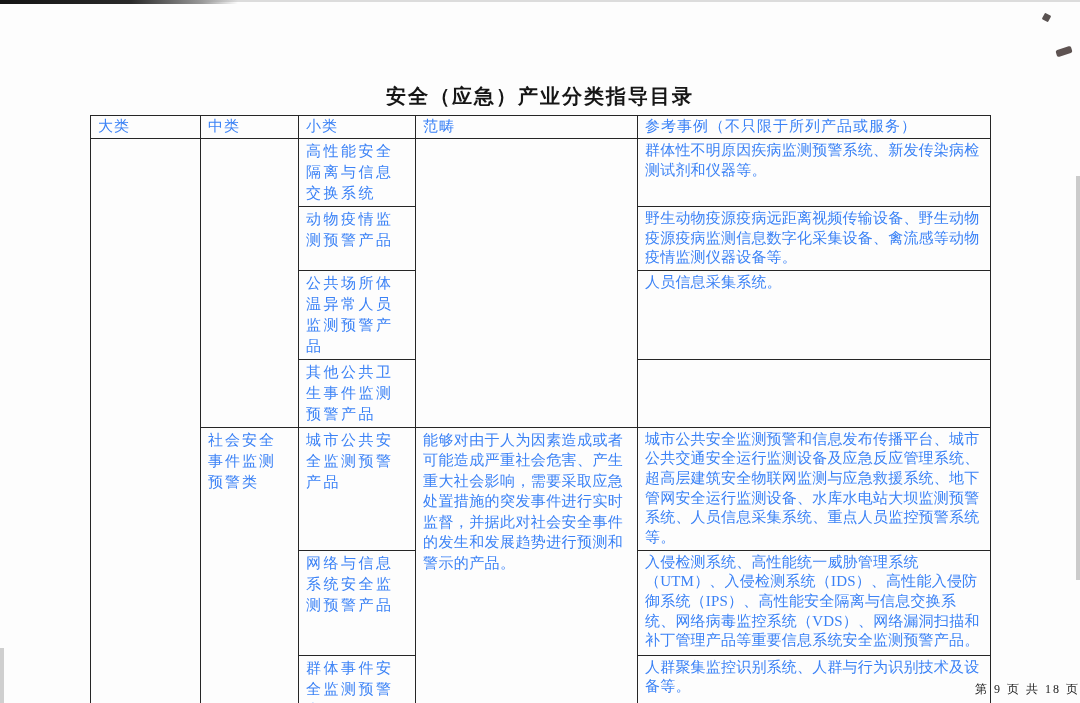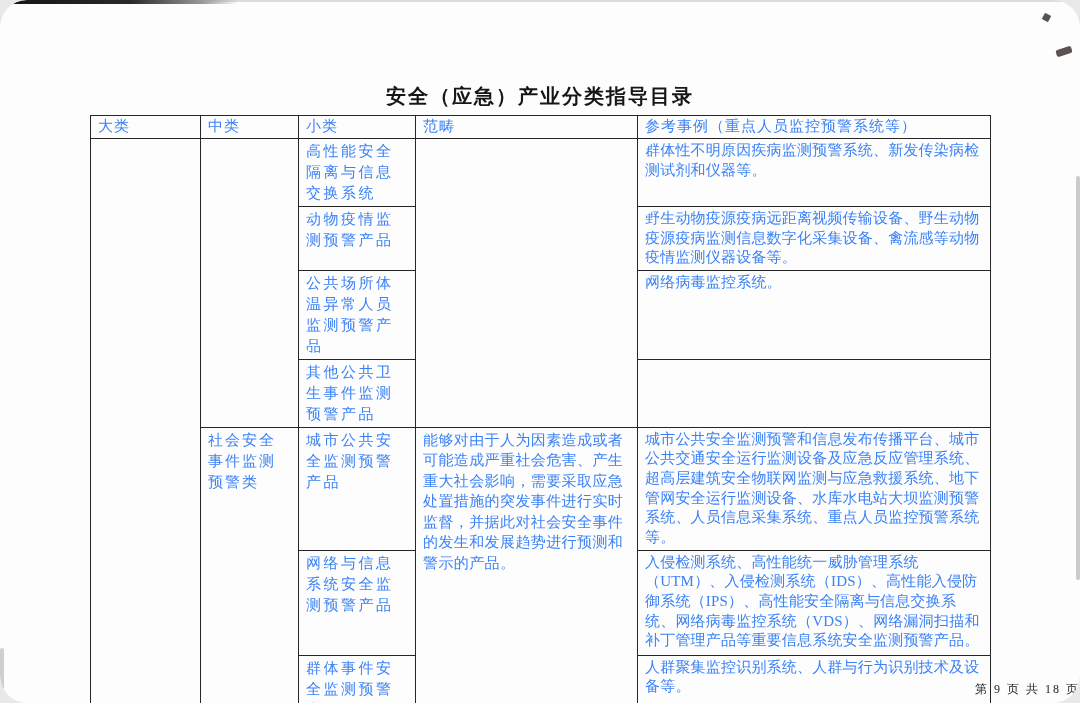--- a/index.html
+++ b/index.html
@@ -1,15 +1,15 @@
 <!DOCTYPE html>
 <html><head>
 <meta charset="utf-8">
 <style>
-  * { margin: 0; padding: 0; box-sizing: border-box; border-radius: 27px; }
+  * { margin: 0; padding: 0; box-sizing: border-box; }
   html, body { background: #e9e9e9; }
   body { font-family: "Liberation Serif", "DejaVu Serif", serif; }
 
   .page {
     position: relative;
     width: 1080px;
     height: 703px;
     background: #fdfdfd;
     overflow: hidden;
     color: #1b1b1b;
@@ -119,38 +119,38 @@
       <col style="width:117px">
       <col style="width:222px">
       <col style="width:353px">
     </colgroup>
     <thead>
       <tr>
         <th>大类</th>
         <th>中类</th>
         <th>小类</th>
         <th>范畴</th>
-        <th>参考事例（重点人员监控预警系统等）</th>
+        <th>参考事例（不只限于所列产品或服务）</th>
       </tr>
     </thead>
     <tbody>
       <tr class="r1">
         <td rowspan="7"></td>
         <td rowspan="4" class="cell-midclass"></td>
         <td class="cell-subclass">高性能安全隔离与信息交换系统</td>
         <td rowspan="4" class="cell-scope"></td>
         <td class="cell-examples">群体性不明原因疾病监测预警系统、新发传染病检测试剂和仪器等。</td>
       </tr>
       <tr class="r2">
         <td class="cell-subclass">动物疫情监测预警产品</td>
         <td class="cell-examples">野生动物疫源疫病远距离视频传输设备、野生动物疫源疫病监测信息数字化采集设备、禽流感等动物疫情监测仪器设备等。</td>
       </tr>
       <tr class="r3">
         <td class="cell-subclass">公共场所体温异常人员监测预警产品</td>
-        <td class="cell-examples">网络病毒监控系统。</td>
+        <td class="cell-examples">人员信息采集系统。</td>
       </tr>
       <tr class="r4">
         <td class="cell-subclass">其他公共卫生事件监测预警产品</td>
         <td class="cell-examples"></td>
       </tr>
       <tr class="r5">
         <td rowspan="3" class="cell-midclass">社会安全事件监测预警类</td>
         <td class="cell-subclass">城市公共安全监测预警产品</td>
         <td rowspan="3" class="cell-scope">能够对由于人为因素造成或者可能造成严重社会危害、产生重大社会影响，需要采取应急处置措施的突发事件进行实时监督，并据此对社会安全事件的发生和发展趋势进行预测和警示的产品。</td>
         <td class="cell-examples">城市公共安全监测预警和信息发布传播平台、城市公共交通安全运行监测设备及应急反应管理系统、超高层建筑安全物联网监测与应急救援系统、地下管网安全运行监测设备、水库水电站大坝监测预警系统、人员信息采集系统、重点人员监控预警系统等。</td>

